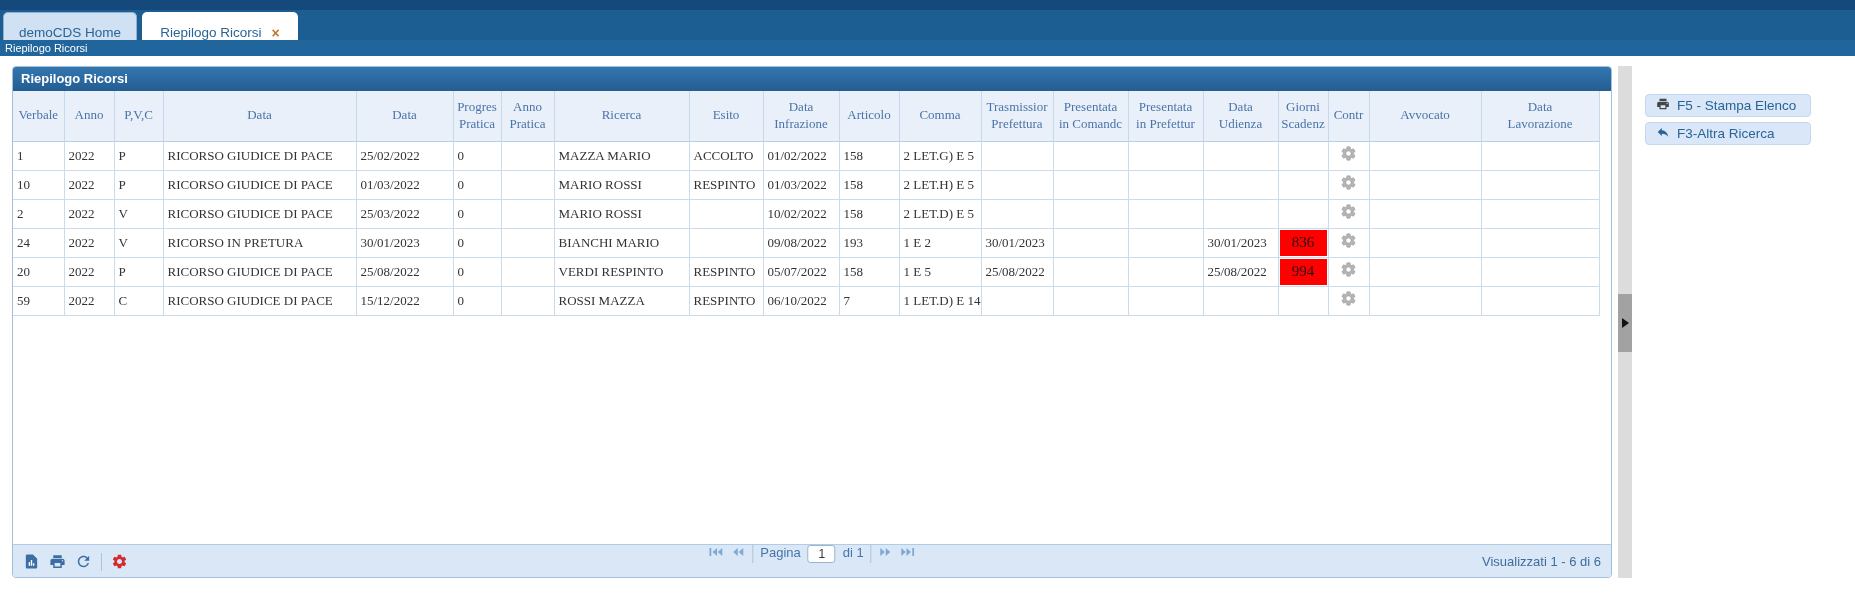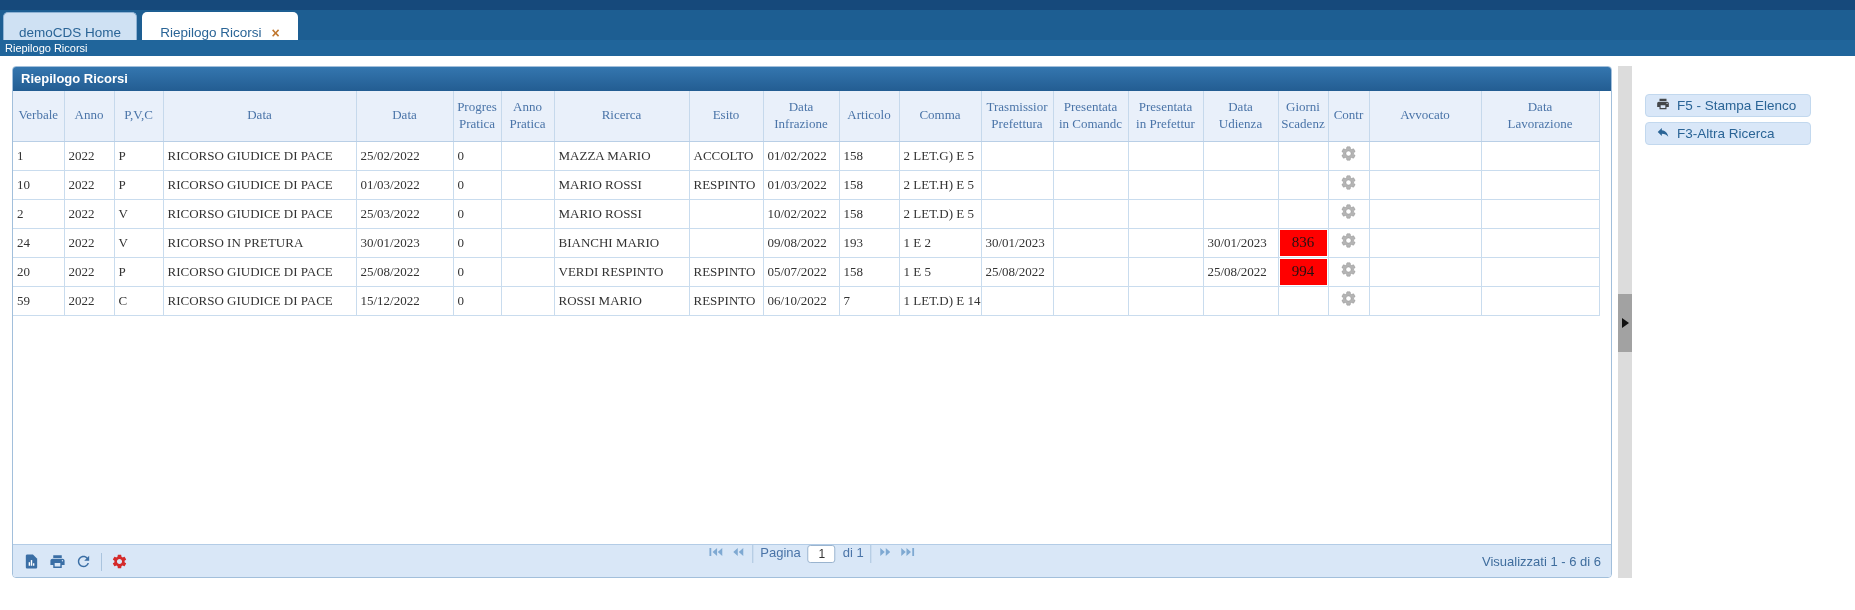--- a/index.html
+++ b/index.html
@@ -284,21 +284,21 @@
             <td></td>
           </tr>
           <tr>
             <td>59</td>
             <td>2022</td>
             <td>C</td>
             <td>RICORSO GIUDICE DI PACE</td>
             <td>15/12/2022</td>
             <td>0</td>
             <td></td>
-            <td>ROSSI MARIO</td>
+            <td>ROSSI MAZZA</td>
             <td>RESPINTO</td>
             <td>06/10/2022</td>
             <td>7</td>
             <td>1 LET.D) E 14</td>
             <td></td>
             <td></td>
             <td></td>
             <td></td>
             <td></td>
             <td class="cell-contr"><span class="row-gear">

